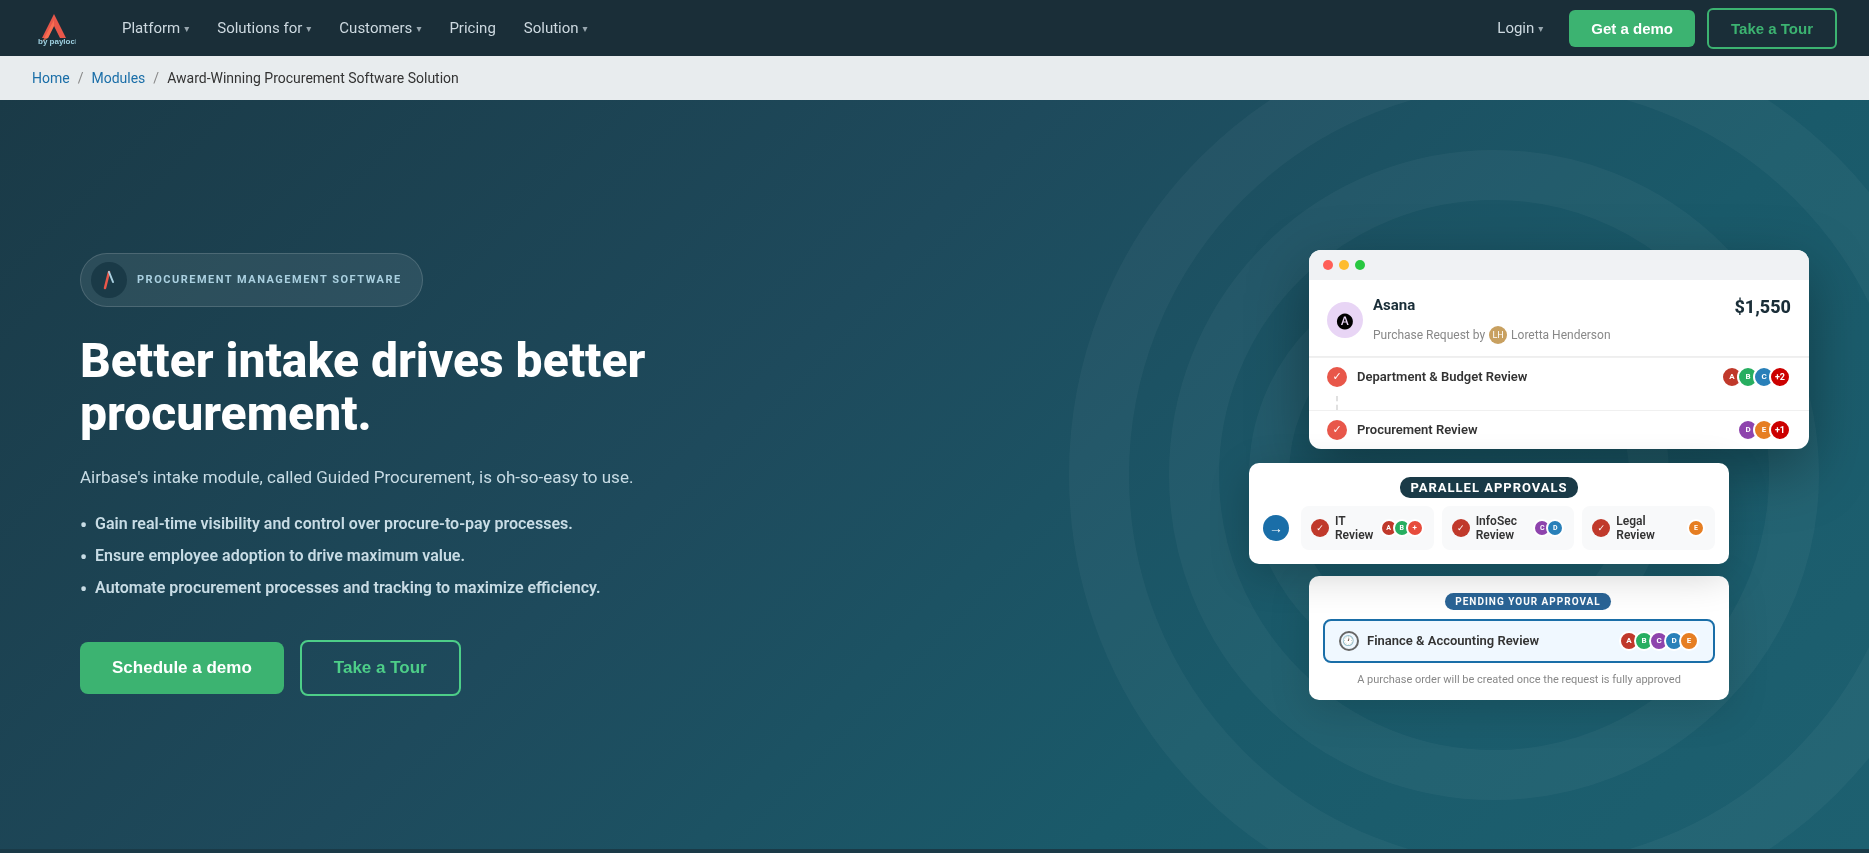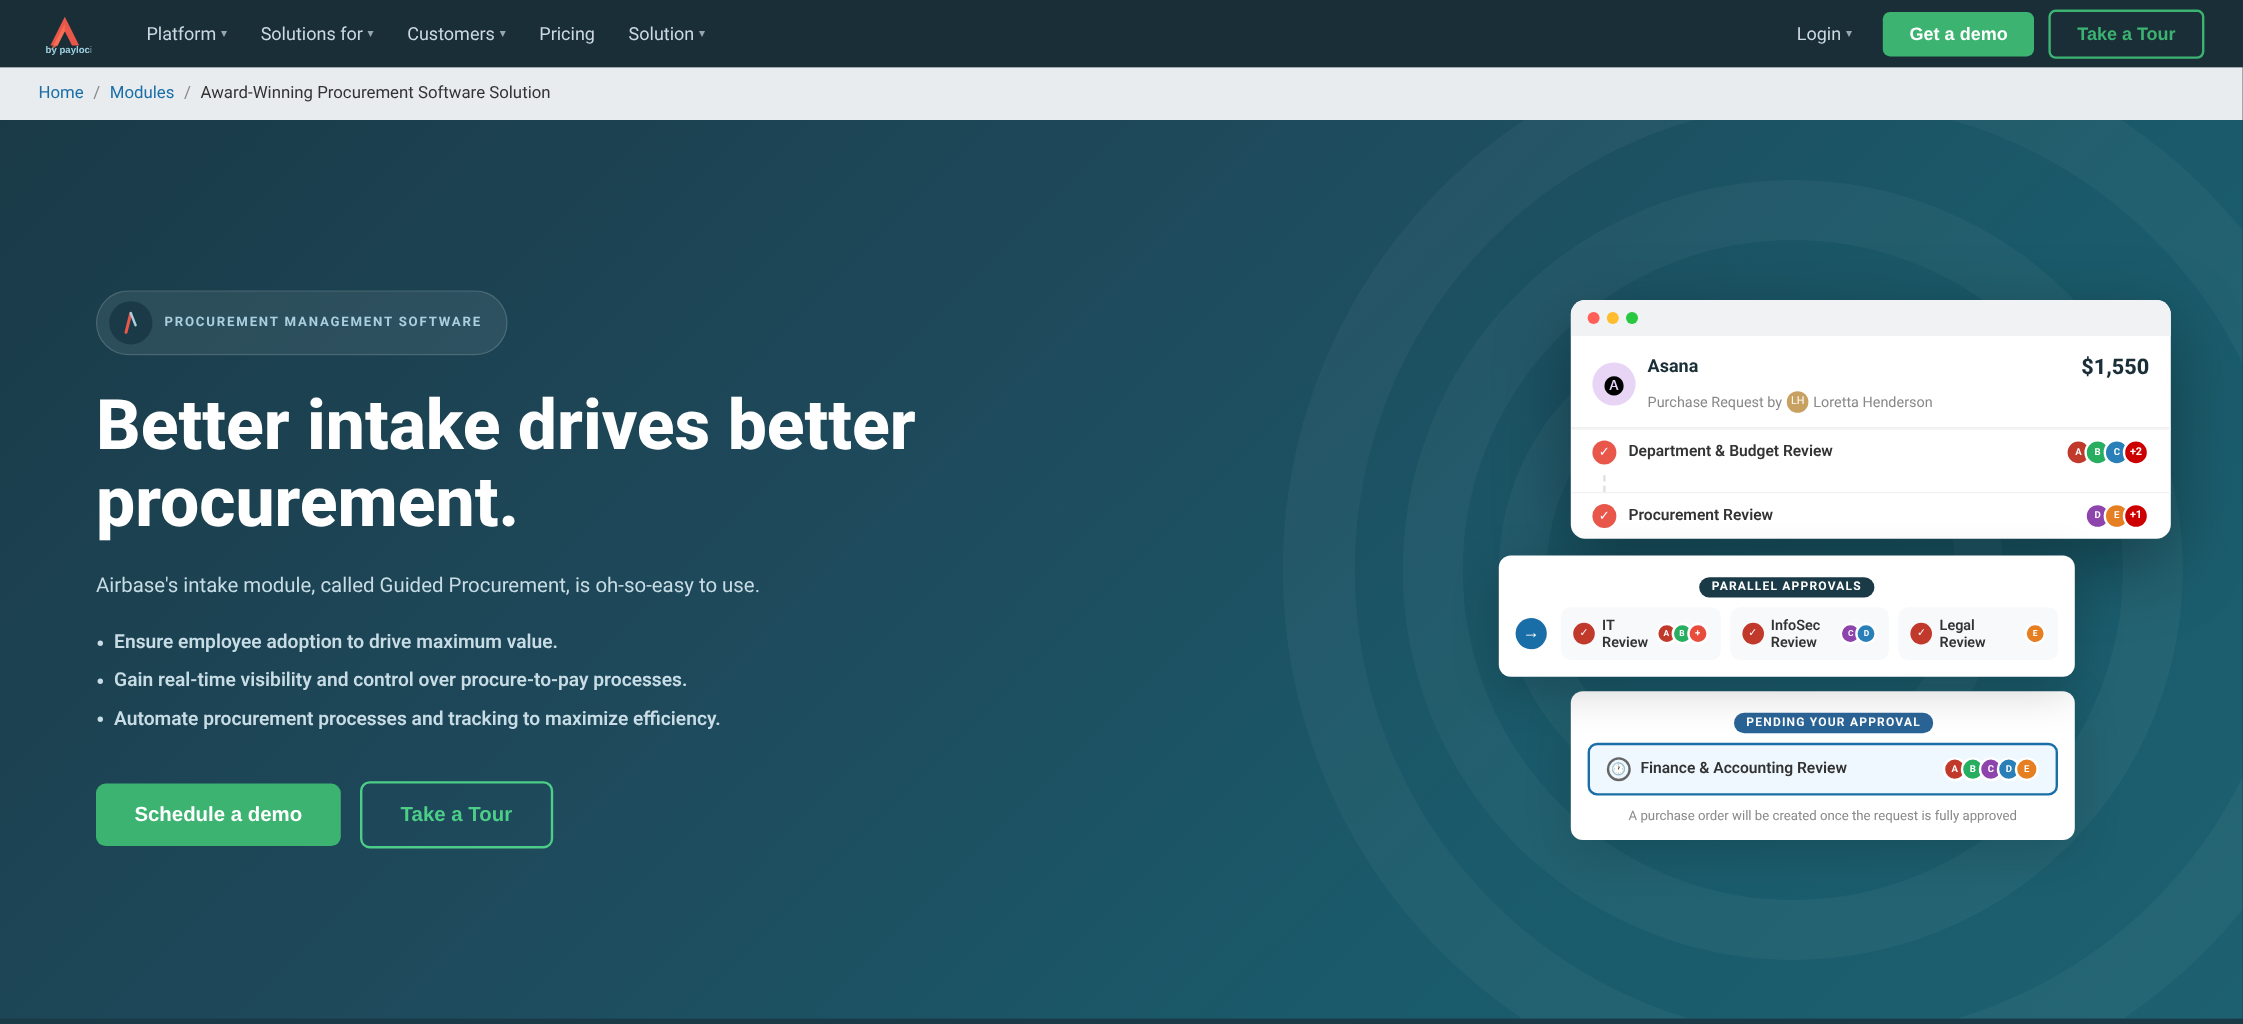--- a/index.html
+++ b/index.html
@@ -172,21 +172,21 @@
     }
     .badge-text {
       color: #aad0e0;
       font-size: 11px;
       font-weight: 700;
       letter-spacing: 1.5px;
       text-transform: uppercase;
     }
 
     .hero-h1 {
-      font-size: 58px;
+      font-size: 48px;
       font-weight: 800;
       color: #fff;
       line-height: 1.1;
       margin-bottom: 24px;
     }
     .hero-sub {
       color: #c8dce5;
       font-size: 17px;
       margin-bottom: 24px;
       line-height: 1.5;
@@ -394,21 +394,21 @@
       margin-left: -60px;
     }
 
     .parallel-label {
       text-align: center;
       margin-bottom: 10px;
     }
     .parallel-label span {
       background: #1a3a47;
       color: #fff;
-      font-size: 10px;
+      font-size: 13px;
       font-weight: 700;
       letter-spacing: 1px;
       padding: 3px 10px;
       border-radius: 10px;
     }
 
     .parallel-items {
       display: flex;
       gap: 8px;
       align-items: center;
@@ -604,22 +604,22 @@
     </div>
 
     <h1 class="hero-h1">
       <span>Better intake drives better</span><br>
       <span>procurement.</span>
     </h1>
 
     <p class="hero-sub">Airbase's intake module, called Guided Procurement, is oh-so-easy to use.</p>
 
     <ul class="hero-bullets">
+      <li>Gain real-time visibility and control over procure-to-pay processes.</li>
       <li>Ensure employee adoption to drive maximum value.</li>
-      <li>Gain real-time visibility and control over procure-to-pay processes.</li>
       <li>Automate procurement processes and tracking to maximize efficiency.</li>
     </ul>
 
     <div class="hero-ctas">
       <button class="cta-demo">Schedule a demo</button>
       <button class="cta-tour">Take a Tour</button>
     </div>
   </div>
 
   <div class="hero-right">

